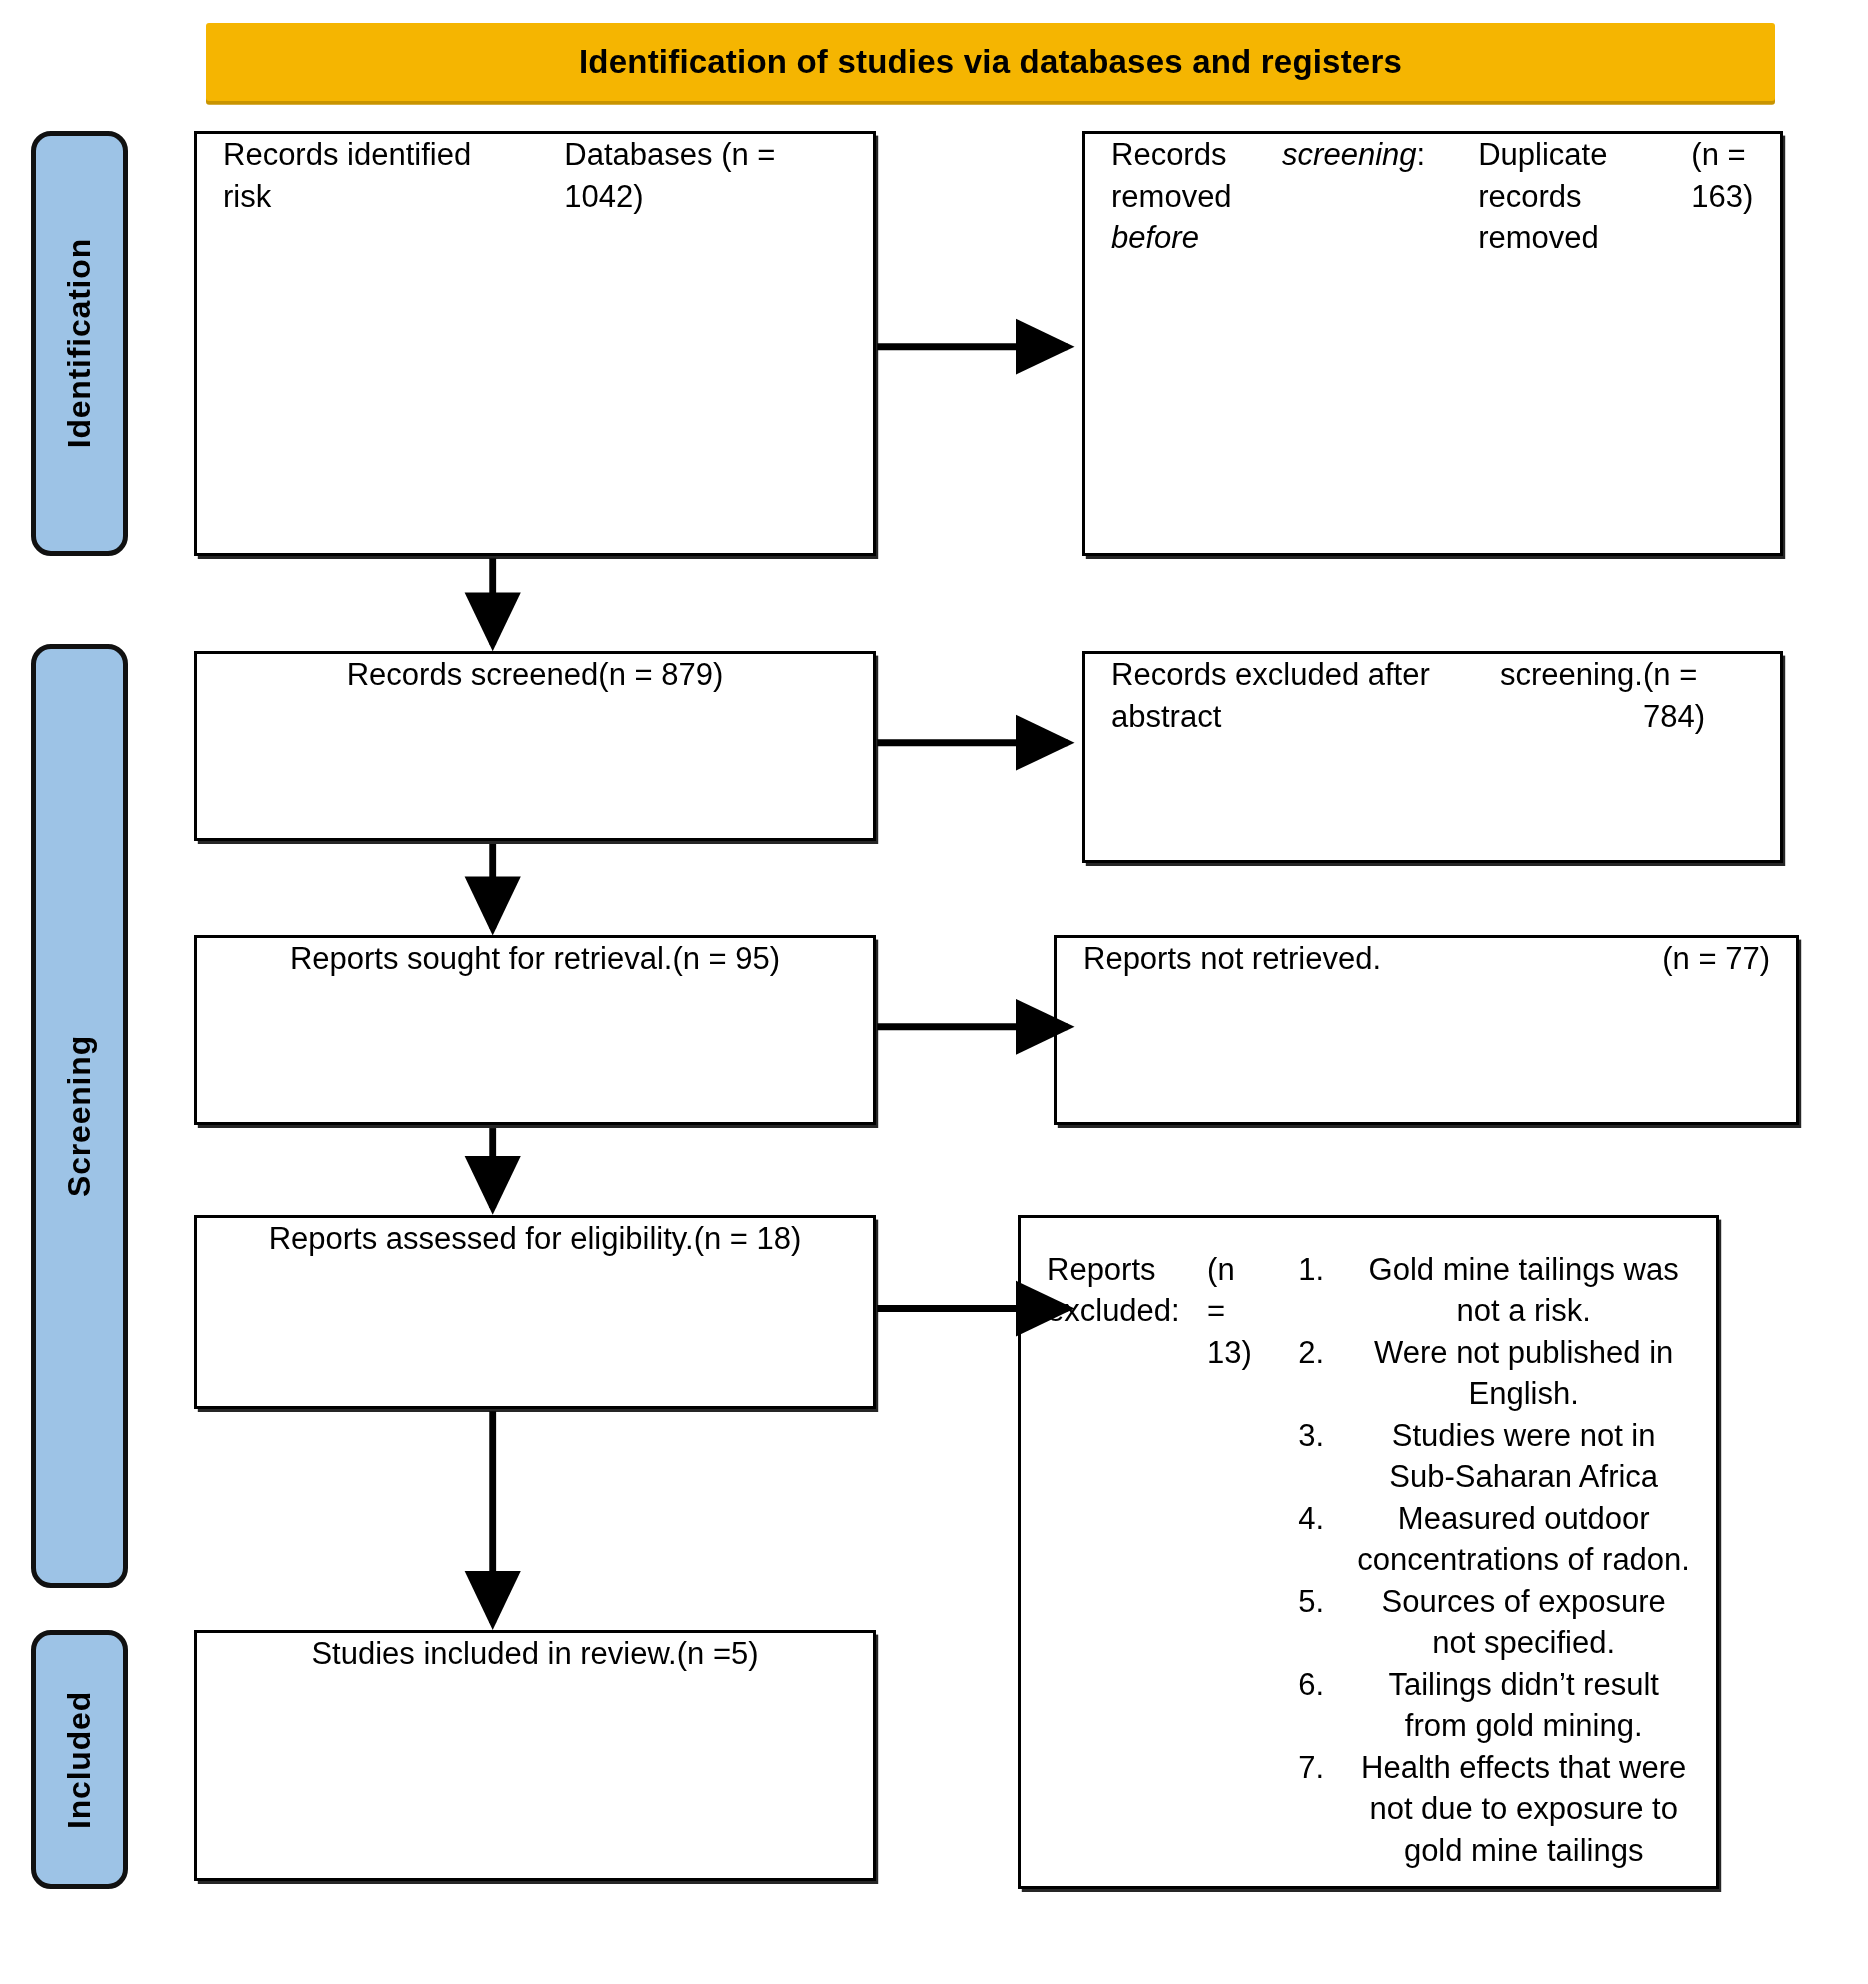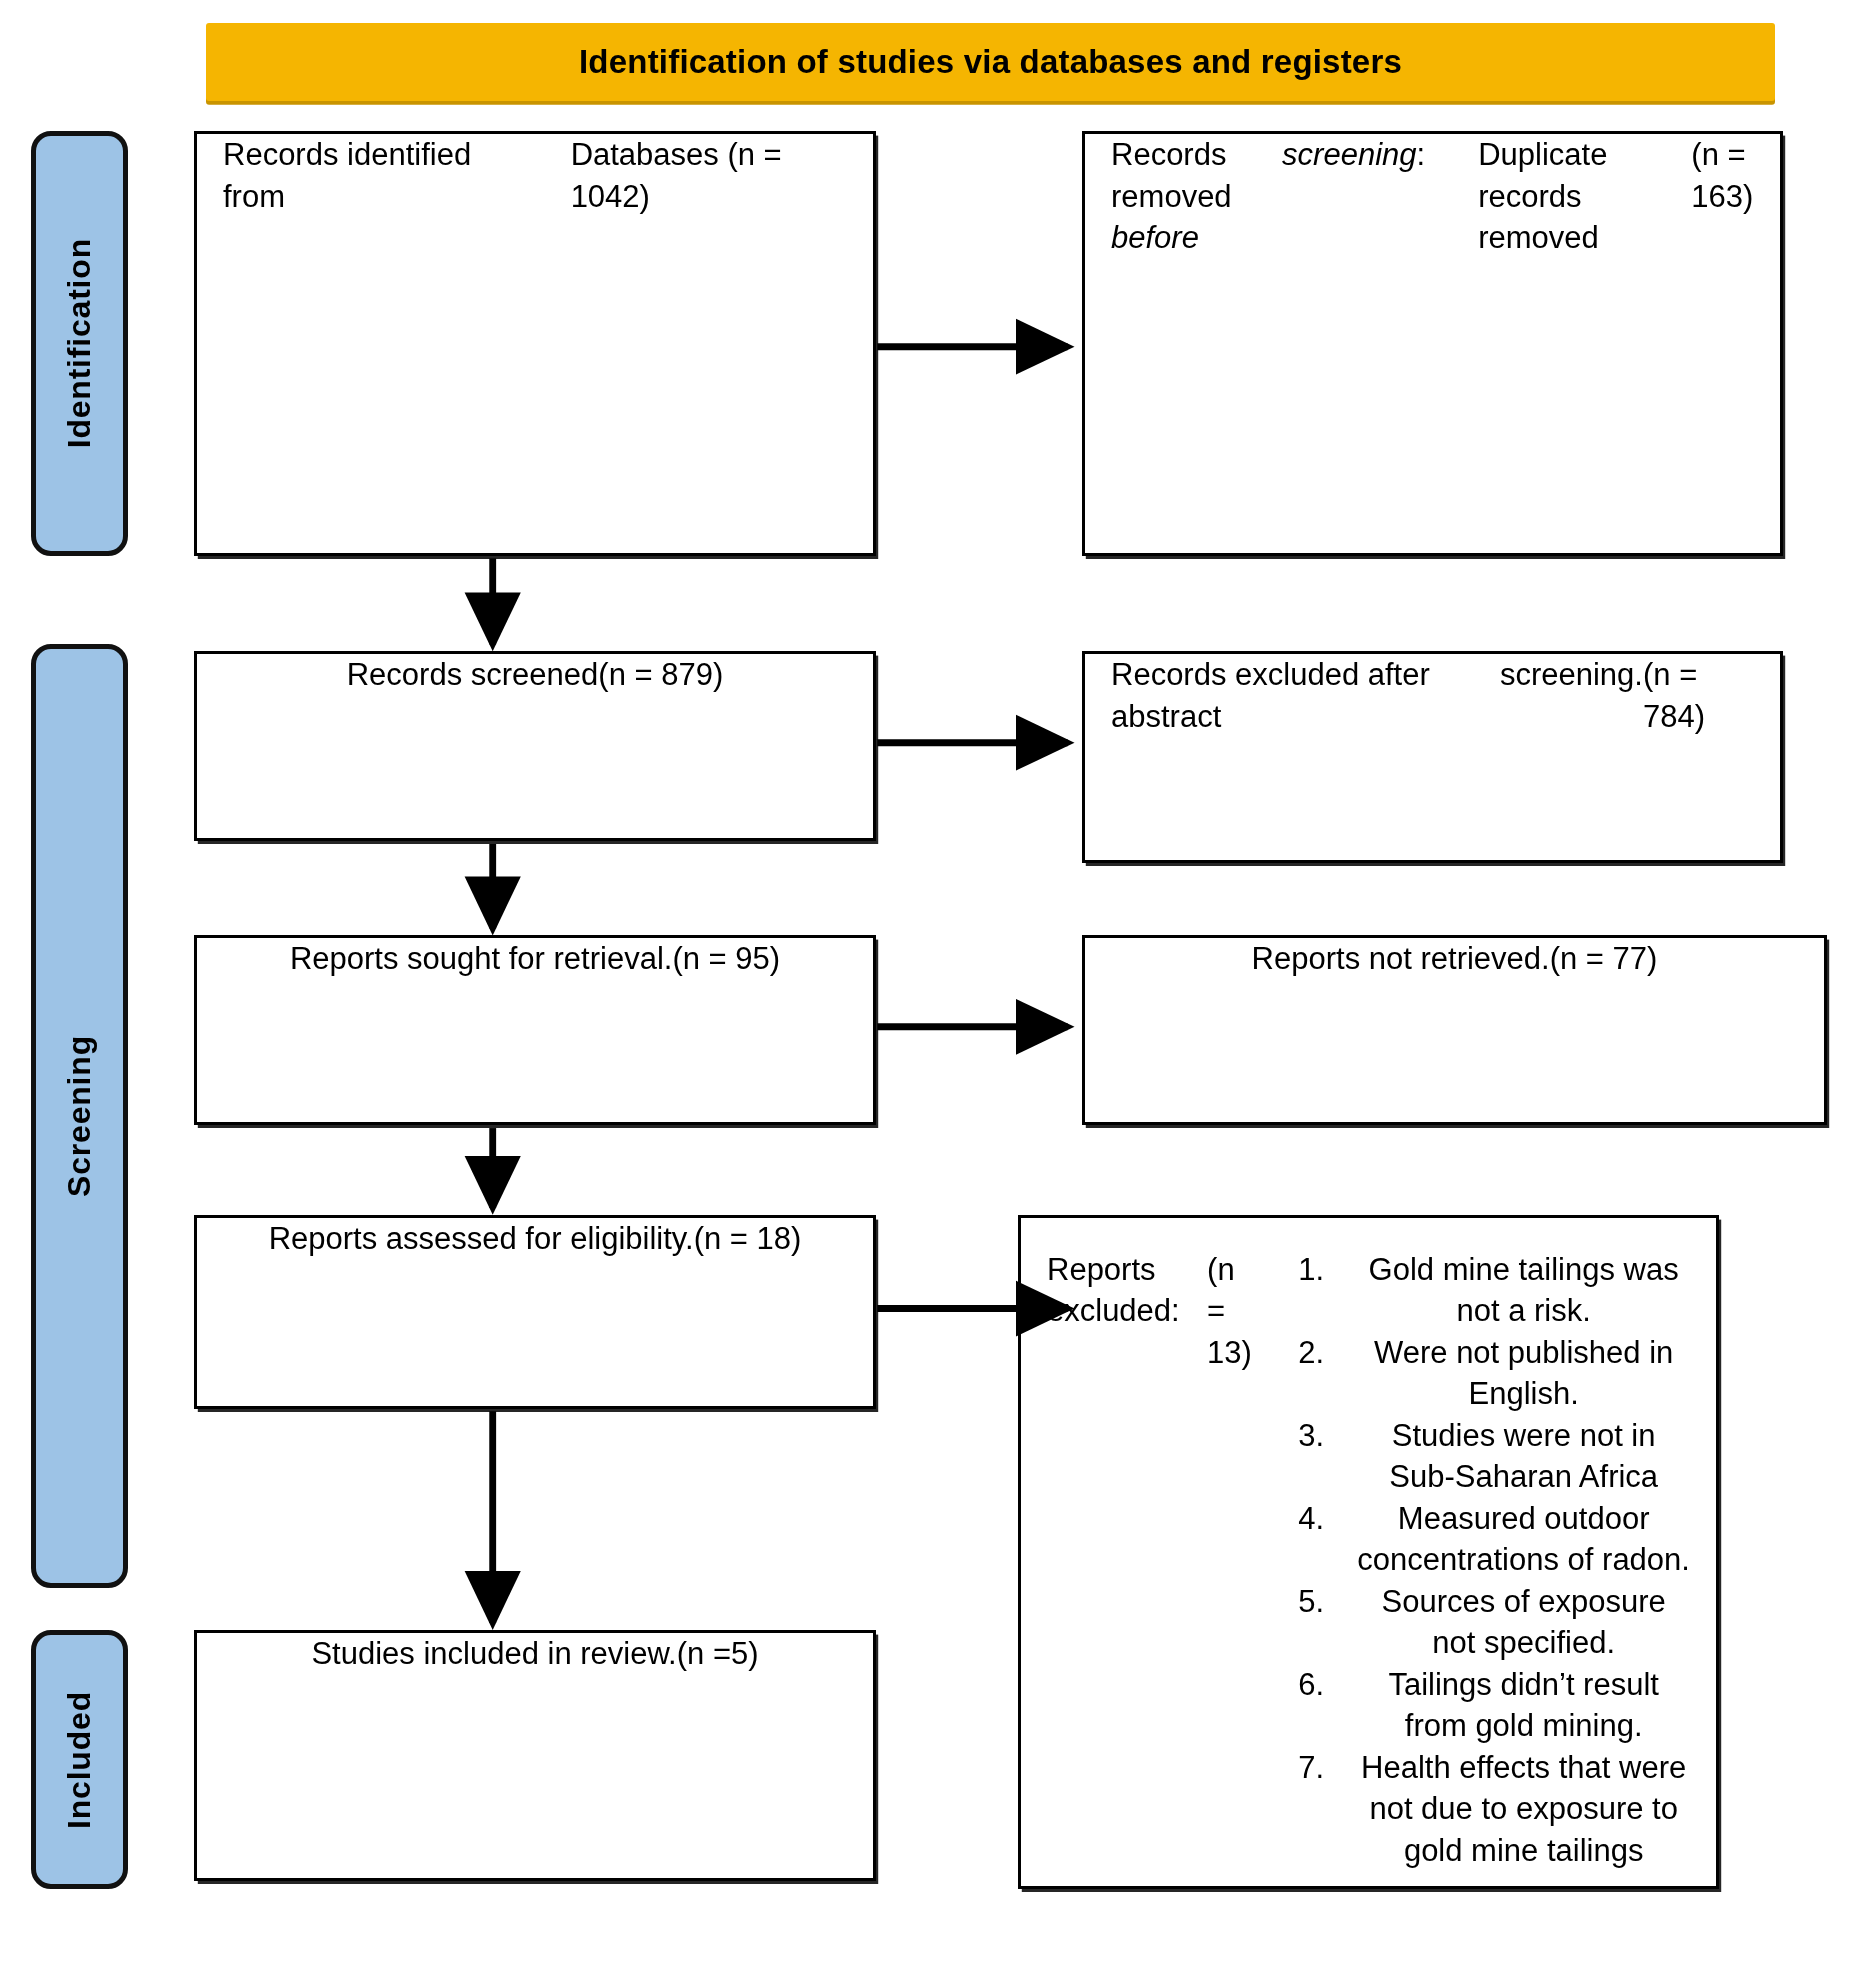--- a/index.html
+++ b/index.html
@@ -47,21 +47,21 @@
 
   
   #box-identified   {left:194px;top:131px; width:682px;  height:425px;}
   #box-screened     {left:194px;top:651px; width:682px;  height:190px;}
   #box-sought       {left:194px;top:935px;width:682px;  height:190px;}
   #box-assessed     {left:194px;top:1215px;width:682px;  height:194px;}
   #box-included     {left:194px;top:1630px;width:682px;  height:251px;}
   
   #box-removed      {left:1082px;top:131px; width:701px; height:425px;}
   #box-excluded-abs {left:1082px;top:651px; width:701px; height:212px;}
-  #box-notretrieved {left:1082px;top:935px;width:745px; height:190px;}
+  #box-notretrieved {left:1054px;top:935px;width:745px; height:190px;justify-content:space-between;}
   #box-excluded-rep {left:1018px;top:1215px;width:701px; height:674px;
                      justify-content:flex-start;padding-top:30.5px;}
 
   
   .center-ind p:nth-child(2){padding-left:53px;}
 
   
   .reasons{margin:0;padding:0;list-style:none;}
   .reasons li{
     display:flex;font-size:31px;line-height:1.34;margin:0;
@@ -87,21 +87,21 @@
     <span class="stage-label">Identification</span>
   </div>
   <div class="stage" id="stage-screening">
     <span class="stage-label">Screening</span>
   </div>
   <div class="stage" id="stage-included">
     <span class="stage-label">Included</span>
   </div>
 
   <div class="box center-ind" id="box-identified">
-    <p>Records identified from</p>
+    <p>Records identified risk</p>
     <p>Databases (n = 1042)</p>
   </div>
 
   <div class="box" id="box-removed">
     <p><span>Records removed </span><span class="ital">before</span></p>
     <p><span class="ital">screening</span><span>:</span></p>
     <p class="indent1">Duplicate records removed</p>
     <p class="indent2">(n = 163)</p>
   </div>
 

